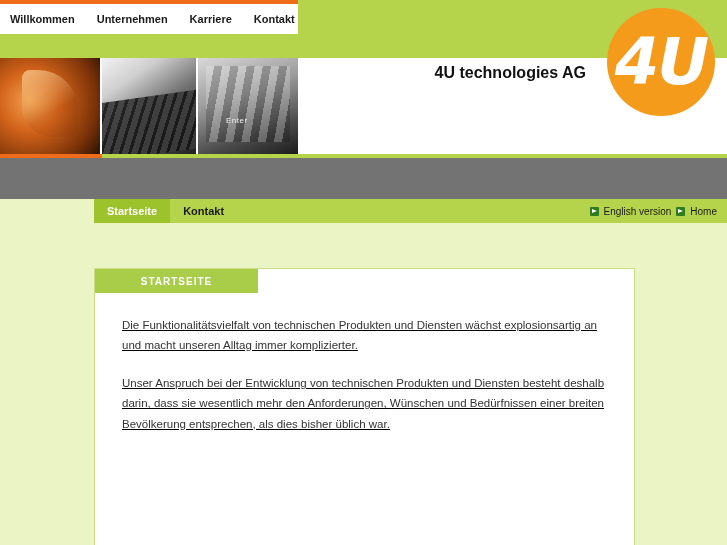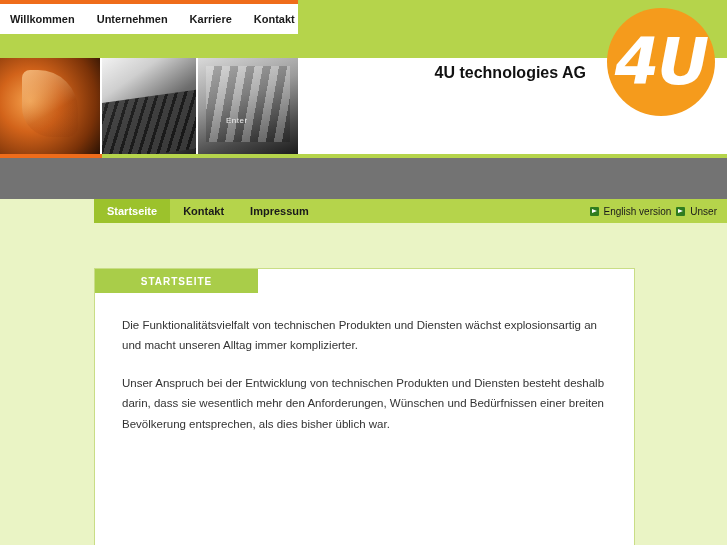--- a/index.html
+++ b/index.html
@@ -295,20 +295,21 @@
     display: flex;
     align-items: center;
     justify-content: center;
     font-size: 10px;
     font-weight: bold;
     letter-spacing: 1px;
     color: #ffffff;
   }
   .card-body {
     padding: 46px 18px 0 27px;
+    text-decoration: underline;
   }
   .card-body p {
     margin: 0 0 18px 0;
     font-size: 11.5px;
     line-height: 1.75;
     color: #333333;
   }
   .bottom-white-gap {
     position: absolute;
     left: 635px;
@@ -351,26 +352,25 @@
 </div>
 
 <div class="page-body">
   <div class="left-green-col"></div>
   <div class="content-frame"></div>
   <div class="bottom-white-gap"></div>
 
   <div class="subnav">
     <div class="subnav-tab active">Startseite</div>
     <div class="subnav-tab">Kontakt</div>
-    <div class="subnav-tab">Impressum</div>
     <div class="subnav-right">
       <span class="arrow-icon"></span>
       <span class="subnav-link">English version</span>
       <span class="arrow-icon"></span>
-      <span class="subnav-link">Unser</span>
+      <span class="subnav-link">Home</span>
     </div>
   </div>
 
   <div class="content-card">
     <div class="section-tab">STARTSEITE</div>
     <div class="card-body">
       <p>Die Funktionalitätsvielfalt von technischen Produkten und Diensten wächst explosionsartig an und macht unseren Alltag immer komplizierter.</p>
       <p>Unser Anspruch bei der Entwicklung von technischen Produkten und Diensten besteht deshalb darin, dass sie wesentlich mehr den Anforderungen, Wünschen und Bedürfnissen einer breiten Bevölkerung entsprechen, als dies bisher üblich war.</p>
     </div>
   </div>

